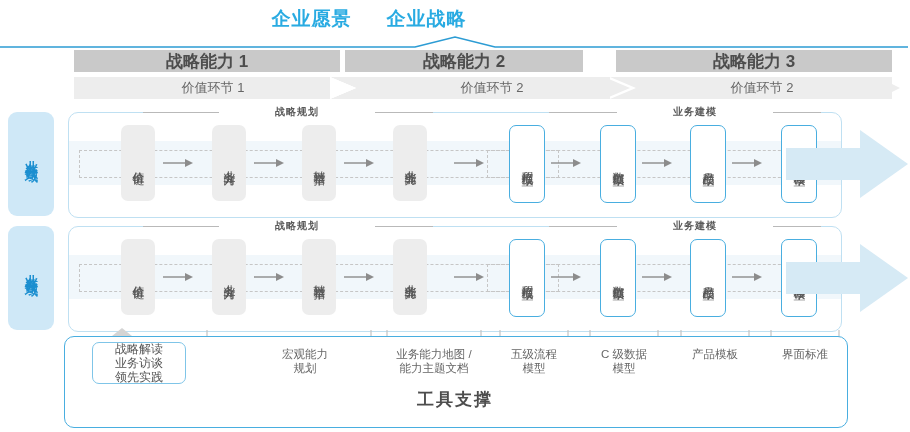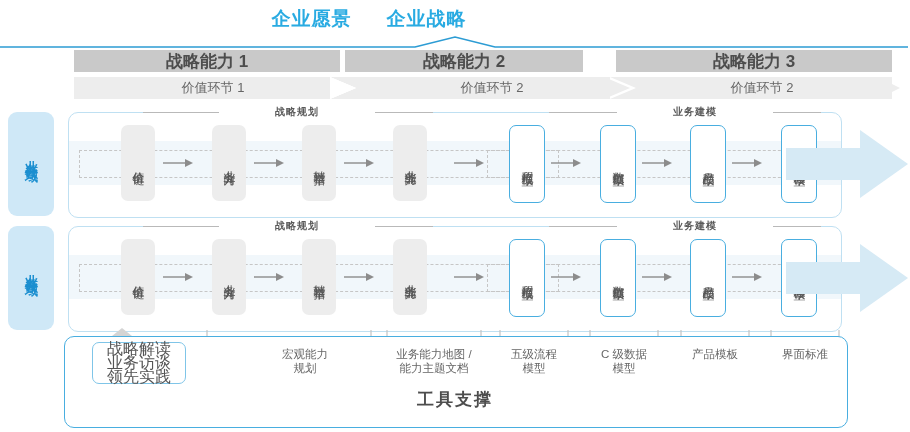--- a/index.html
+++ b/index.html
@@ -56,21 +56,21 @@
   .arrow{position:absolute;width:30px;height:10px;}
 
   .bigarrow{position:absolute;}
 
   
   .tool-box{position:absolute;left:64px;top:336px;width:782px;height:90px;
     border:1.4px solid #49AEE0;border-radius:10px;background:#ffffff;}
   .tool-title{position:absolute;left:0;top:388px;width:910px;text-align:center;
     color:#4D4D4D;font-weight:bold;font-size:17px;letter-spacing:2px;}
   .tool-tag{position:absolute;border:1px solid #7FC5E8;border-radius:7px;
-    color:#555555;font-size:16px;line-height:14px;text-align:center;
+    color:#555555;font-size:12px;line-height:14px;text-align:center;
     display:flex;align-items:center;justify-content:center;background:#fff;}
   .tool-lab{position:absolute;color:#666666;font-size:11.5px;line-height:14px;
     text-align:center;}
   .brace{position:absolute;}
 </style>
 </head>
 <body>
 
 <div class="root">
 

